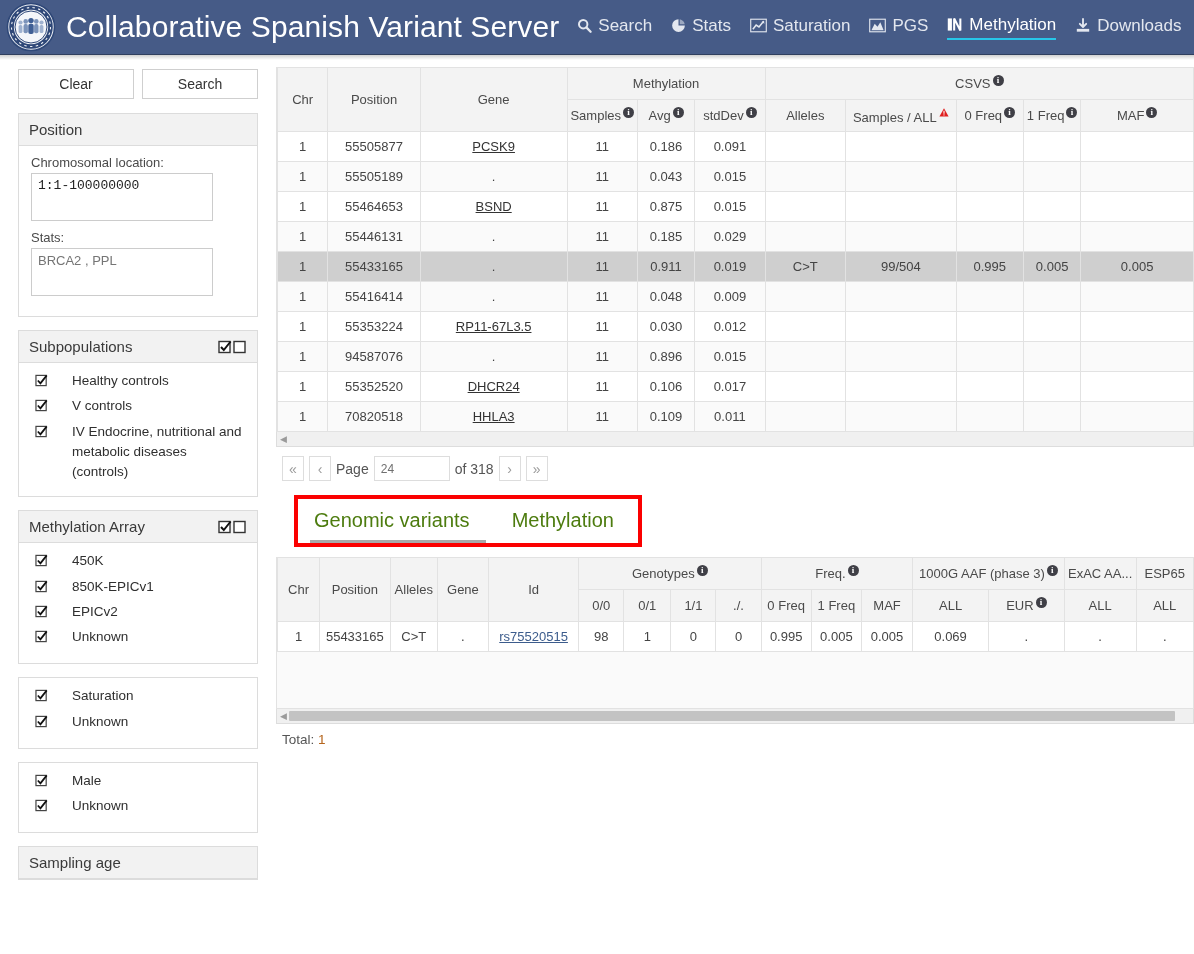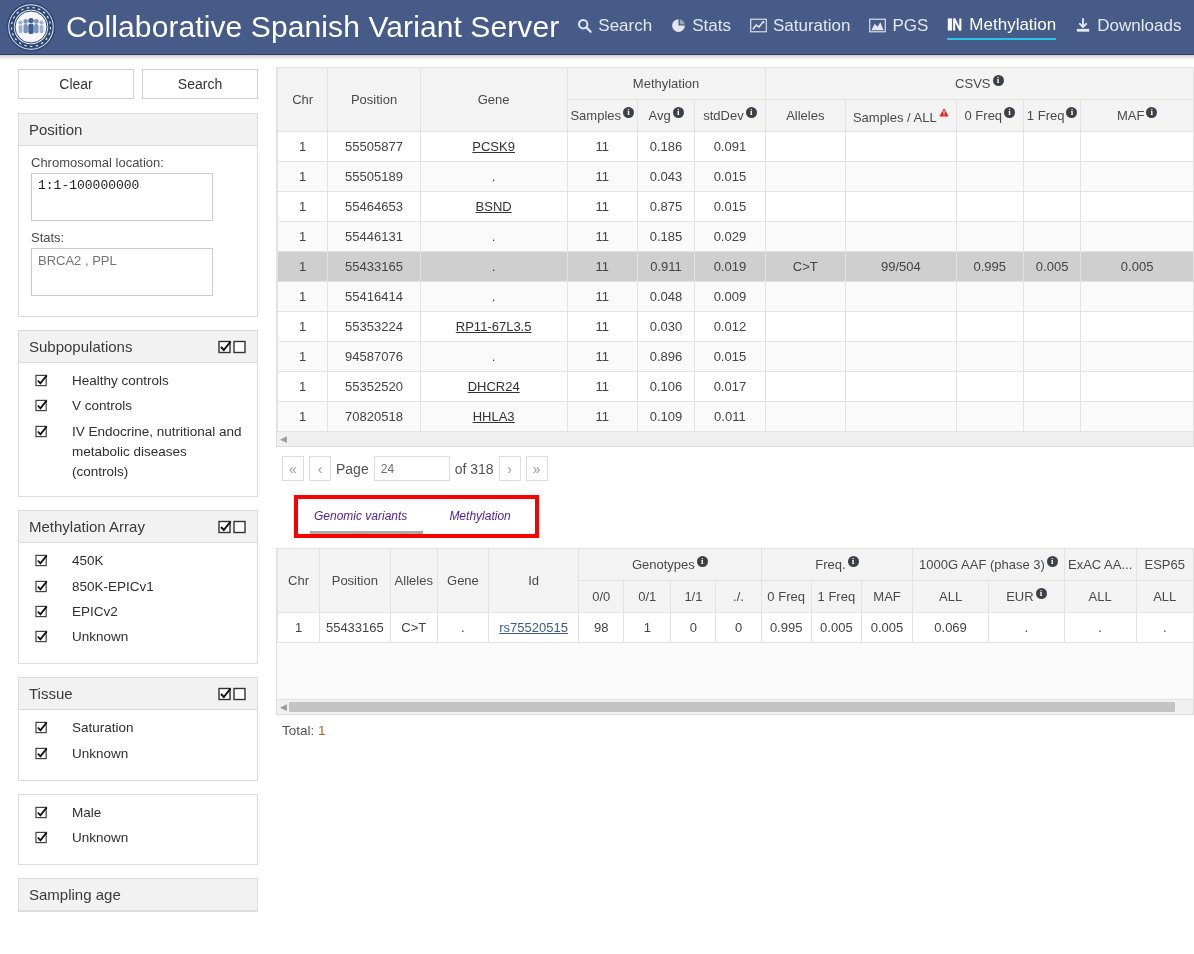--- a/index.html
+++ b/index.html
@@ -191,22 +191,22 @@
   .tabs-annot {
     border: 4px solid #fb0000;
     display: inline-block;
     margin: 8px 0 10px 18px;
     background: #fff;
   }
   .tabs {
     display: flex; gap: 0px; padding: 6px 12px 0 12px;
   }
   .tab {
-    font-size: 12px; color: #4c1d95; padding: 4px 16px 8px 4px;
-    cursor: pointer; border-bottom: 3px solid transparent; white-space: nowrap; font-style: italic;
+    font-size: 20px; color: #4d7c0f; padding: 4px 16px 8px 4px;
+    cursor: pointer; border-bottom: 3px solid transparent; white-space: nowrap;
   }
   .tab.active { border-bottom: 3px solid #a9a9a9; }
   .tab.inactive { padding-left: 26px; padding-right: 12px; }
 
   .total-line { padding: 8px 6px; font-size: 13.5px; color: #555; }
   .total-line .num { color: #b5651d; }
 
   .empty-band { height: 57px; background: #fafafa; border-left:1px solid #e2e2e2; border-right:1px solid #e2e2e2; border-bottom:1px solid #e2e2e2;}
 </style>
 </head>
@@ -396,32 +396,20 @@
           <span class="cbox"><svg width="14" height="13" viewBox="0 0 15 14">
                 <rect x="1" y="1.5" width="11" height="11" fill="#fff" stroke="#444" stroke-width="1.3"></rect>
                 <polyline points="3,7 5.8,10 12.6,1.5" fill="none" stroke="#111" stroke-width="1.9"></polyline>
               </svg></span>
           <span class="lbl">Unknown</span>
         </label>
       </div>
     </section>
 
     <section class="panel">
-      <div class="panel-head">
-        <span>Tissue</span>
-        <span class="toggle-pair">
-          <svg width="15" height="14" viewBox="0 0 15 14">
-              <rect x="1" y="1.5" width="11" height="11" fill="#fff" stroke="#333" stroke-width="1.4"></rect>
-              <polyline points="3,7 5.8,10 12.6,1.5" fill="none" stroke="#111" stroke-width="2"></polyline>
-            </svg>
-          <svg width="14" height="14" viewBox="0 0 14 14">
-              <rect x="1" y="1.5" width="11" height="11" fill="#fff" stroke="#333" stroke-width="1.4"></rect>
-            </svg>
-        </span>
-      </div>
       <div class="panel-body" style="padding-top:6px;">
         <label class="chk-item">
           <span class="cbox"><svg width="14" height="13" viewBox="0 0 15 14">
                 <rect x="1" y="1.5" width="11" height="11" fill="#fff" stroke="#444" stroke-width="1.3"></rect>
                 <polyline points="3,7 5.8,10 12.6,1.5" fill="none" stroke="#111" stroke-width="1.9"></polyline>
               </svg></span>
           <span class="lbl">Saturation</span>
         </label>
         <label class="chk-item">
           <span class="cbox"><svg width="14" height="13" viewBox="0 0 15 14">

